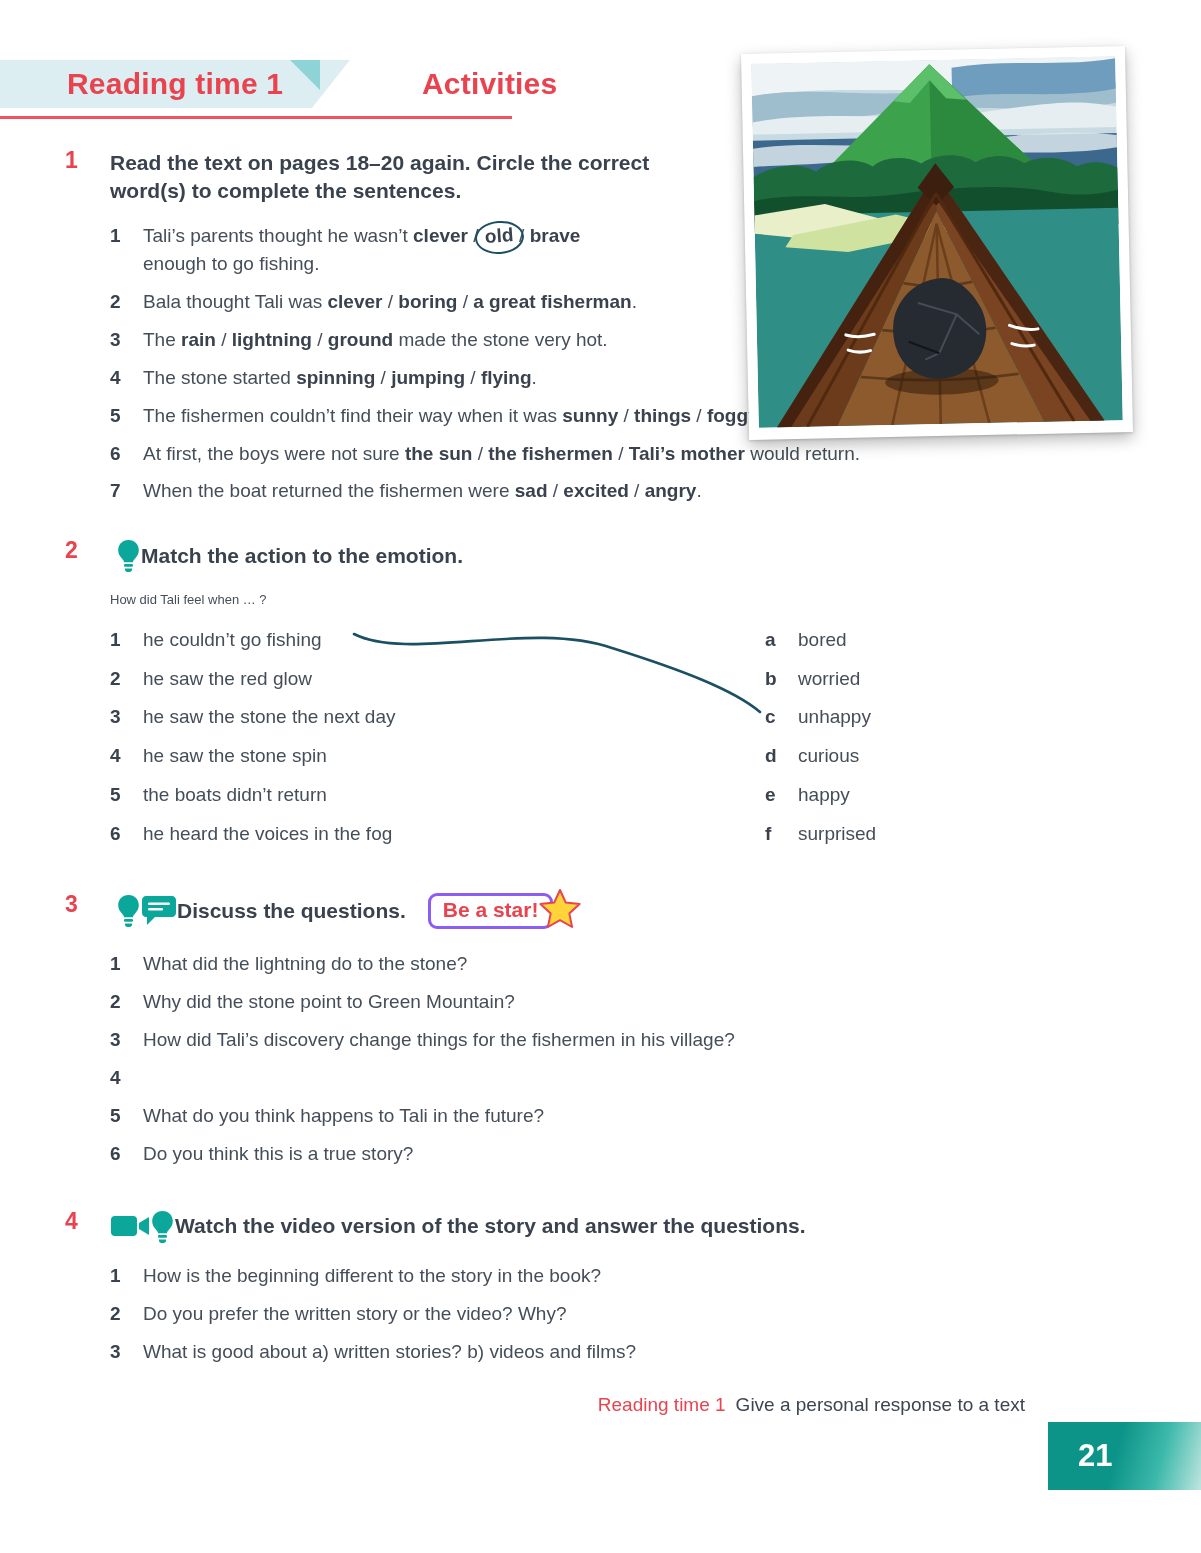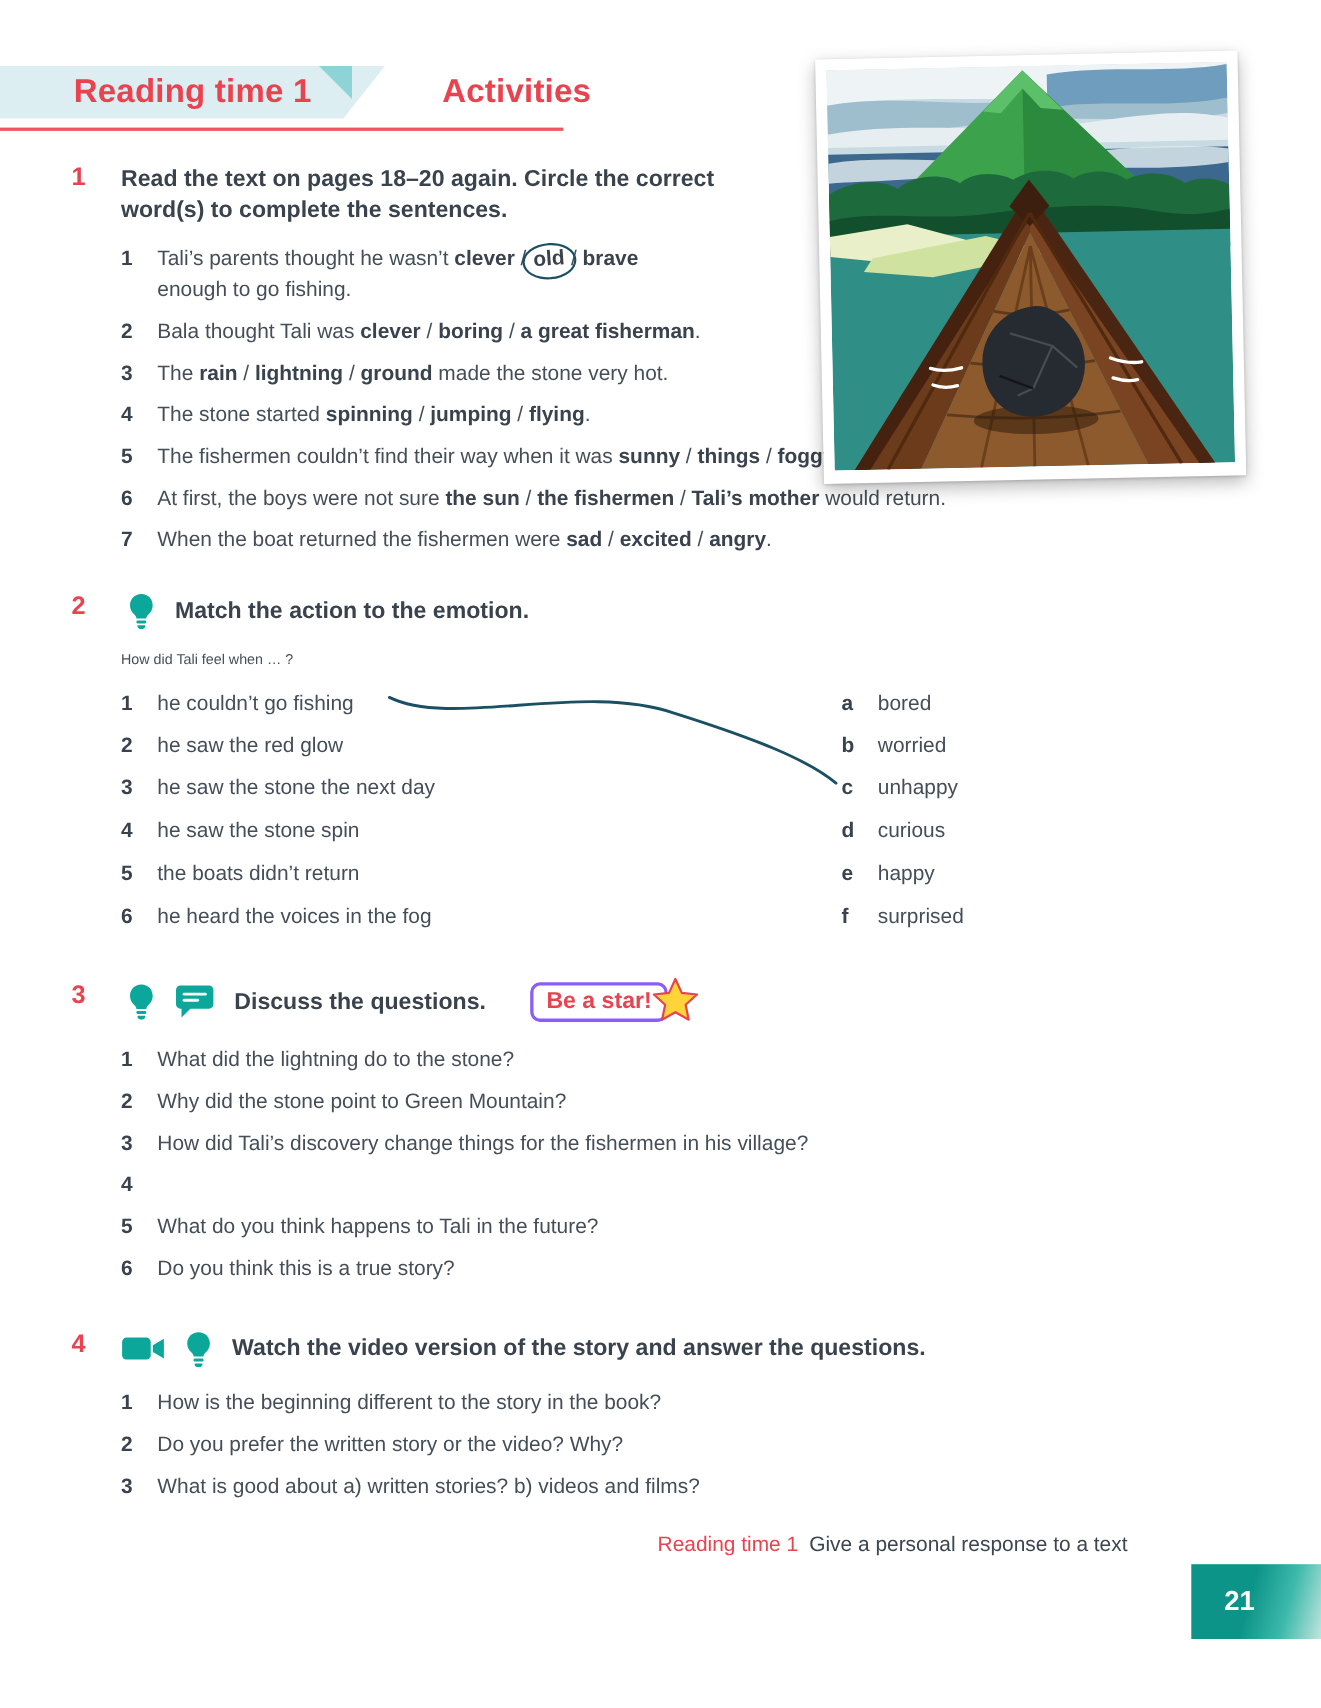--- a/index.html
+++ b/index.html
@@ -28,42 +28,42 @@
   .banner-accent {
     position: absolute; right: 30px; top: 0;
     width: 0; height: 0;
     border-left: 30px solid transparent;
     border-top: 30px solid #8ed3d6;
   }
   .lesson-title, .activities-title {
     font-size: 30px; font-weight: 700; color: #e8434f;
     letter-spacing: .2px; white-space: nowrap;
   }
-  .activities-title { margin-left: 52px; }
+  .activities-title { margin-left: 72px; }
   .header-rule { height: 3px; background: #ef5560; margin-top: 8px; width: 512px; margin-left: -65px; }
 
   
   .photo {
     position: absolute; top: 50px; right: 72px;
     width: 384px; background: #fff;
     padding: 10px 10px 12px;
     box-shadow: 0 6px 16px rgba(0,0,0,.28), 0 1px 3px rgba(0,0,0,.18);
     transform: rotate(-1.2deg);
     z-index: 5;
   }
   .photo svg { display: block; width: 100%; height: auto; }
 
   
   .exercise { position: relative; padding-left: 45px; }
   .exnum {
     position: absolute; left: 0; top: -2px;
     font-size: 23px; font-weight: 700; color: #e8434f;
   }
   .ex-title { font-size: 21px; font-weight: 700; color: #39424d; line-height: 1.35; }
-  .ex-head { display: flex; align-items: center; gap: 18px; }
+  .ex-head { display: flex; align-items: center; }
   .icon { flex: none; display: inline-flex; }
 
   #ex1 { margin-top: 30px; }
   #ex1 .ex-title { max-width: 545px; }
 
   .items { margin-top: 17px; }
   .item { display: flex; margin-bottom: 11px; line-height: 1.42; font-size: 19px; }
   .inum { flex: 0 0 33px; font-weight: 700; color: #39424d; }
   .itext { color: #454e58; }
   .narrow .itext { max-width: 505px; }
@@ -101,23 +101,23 @@
 
   
   .footer {
     position: absolute; top: 1394px; right: 176px;
     font-size: 19px; white-space: nowrap;
   }
   .f-lesson { color: #e8434f; margin-right: 10px; }
   .f-obj { color: #3d4550; }
   .page-num-box {
     position: absolute; top: 1422px; right: 0;
-    width: 118px; height: 68px;
+    width: 153px; height: 68px;
     background: linear-gradient(105deg, #0d9488 45%, #3cb9ab 72%, #bfe5df 100%);
-    color: #ffffff; font-size: 25px; font-weight: 700;
+    color: #ffffff; font-size: 31px; font-weight: 700;
     display: flex; align-items: center; padding-left: 30px;
   }
 </style>
 </head>
 <body>
 
 <figure class="photo">
   <svg viewBox="0 0 360 360" aria-hidden="true">
     <rect width="360" height="360" fill="#c9dbe2"></rect>
     <path d="M0 0h360v24c-44 10-94-6-152 2S78 22 0 32Z" fill="#eef4f6"></path>

